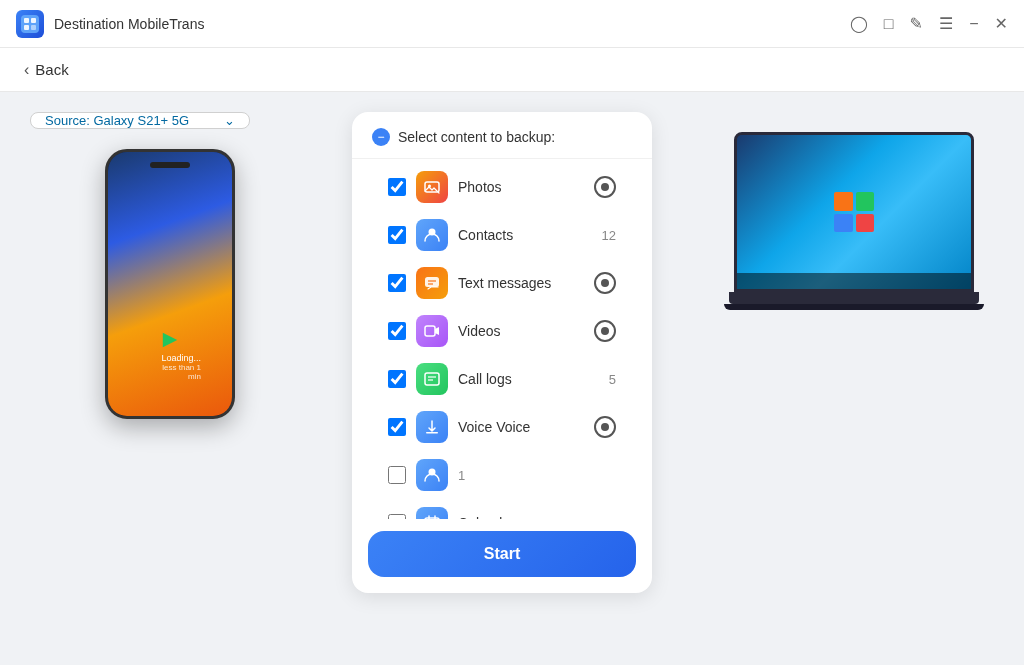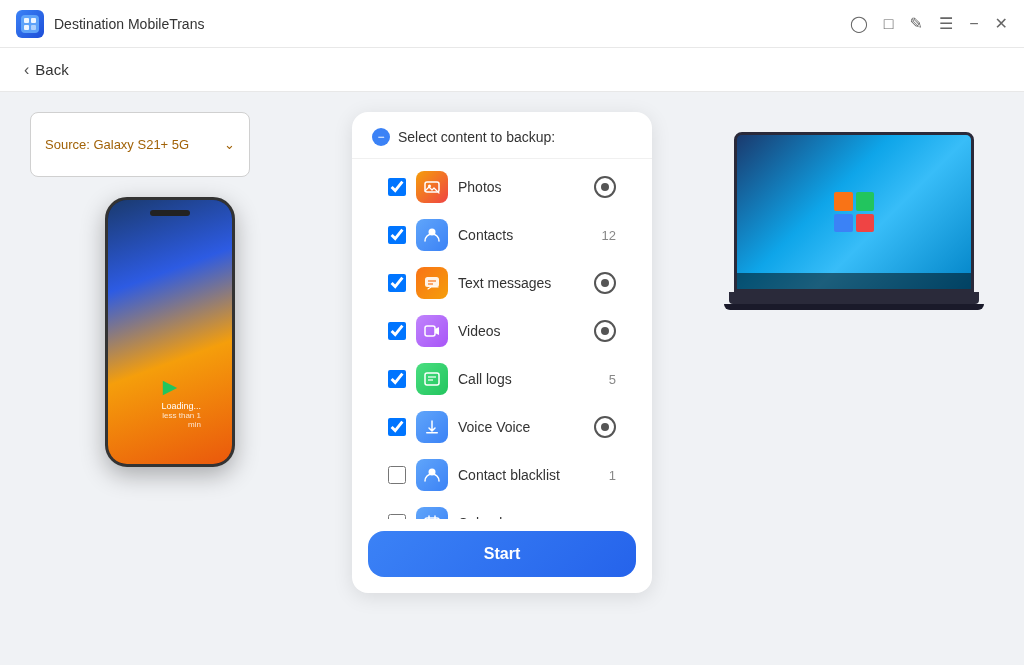--- a/index.html
+++ b/index.html
@@ -91,25 +91,25 @@
     .left-panel {
       width: 280px;
       flex-shrink: 0;
     }
     .source-selector {
       display: flex;
       align-items: center;
       justify-content: space-between;
       border: 1px solid #d0d0d0;
       border-radius: 8px;
-      padding: 24px 14px;
+      padding: 0 14px;
       background: white;
       cursor: pointer;
       font-size: 13px;
-      color: #a16207;
+      color: #0369a1;
       width: 220px;
     }
     .phone-container {
       margin-top: 20px;
       display: flex;
       justify-content: center;
     }
     .phone {
       width: 130px;
       height: 270px;
@@ -542,21 +542,20 @@
             <span class="item-circle-icon"></span>
           </div>
           <div class="backup-item">
             <input type="checkbox" class="item-checkbox" style="">
             <div class="item-icon" style="background: linear-gradient(135deg, rgb(96, 165, 250), rgb(59, 130, 246)); color: white; font-size: 15px;">
               <svg width="18" height="18" viewBox="0 0 18 18" fill="none">
                 <circle cx="9" cy="6" r="3.5" fill="white"></circle>
                 <path d="M2 15c0-3.866 3.134-7 7-7s7 3.134 7 7" stroke="white" stroke-width="1.5" stroke-linecap="round"></path>
               </svg>
             </div>
-            <span class="item-label">Contact blacklist</span>
             <span class="item-count">1</span>
           </div>
           <div class="backup-item">
             <input type="checkbox" class="item-checkbox" style="">
             <div class="item-icon" style="background: linear-gradient(135deg, rgb(96, 165, 250), rgb(59, 130, 246)); color: white; font-size: 15px;">
               <svg width="18" height="18" viewBox="0 0 18 18" fill="none">
                 <rect x="2" y="4" width="14" height="12" rx="2" stroke="white" stroke-width="1.5"></rect>
                 <line x1="6" y1="2" x2="6" y2="6" stroke="white" stroke-width="1.5" stroke-linecap="round"></line>
                 <line x1="12" y1="2" x2="12" y2="6" stroke="white" stroke-width="1.5" stroke-linecap="round"></line>
                 <line x1="2" y1="8" x2="16" y2="8" stroke="white" stroke-width="1.2"></line>

